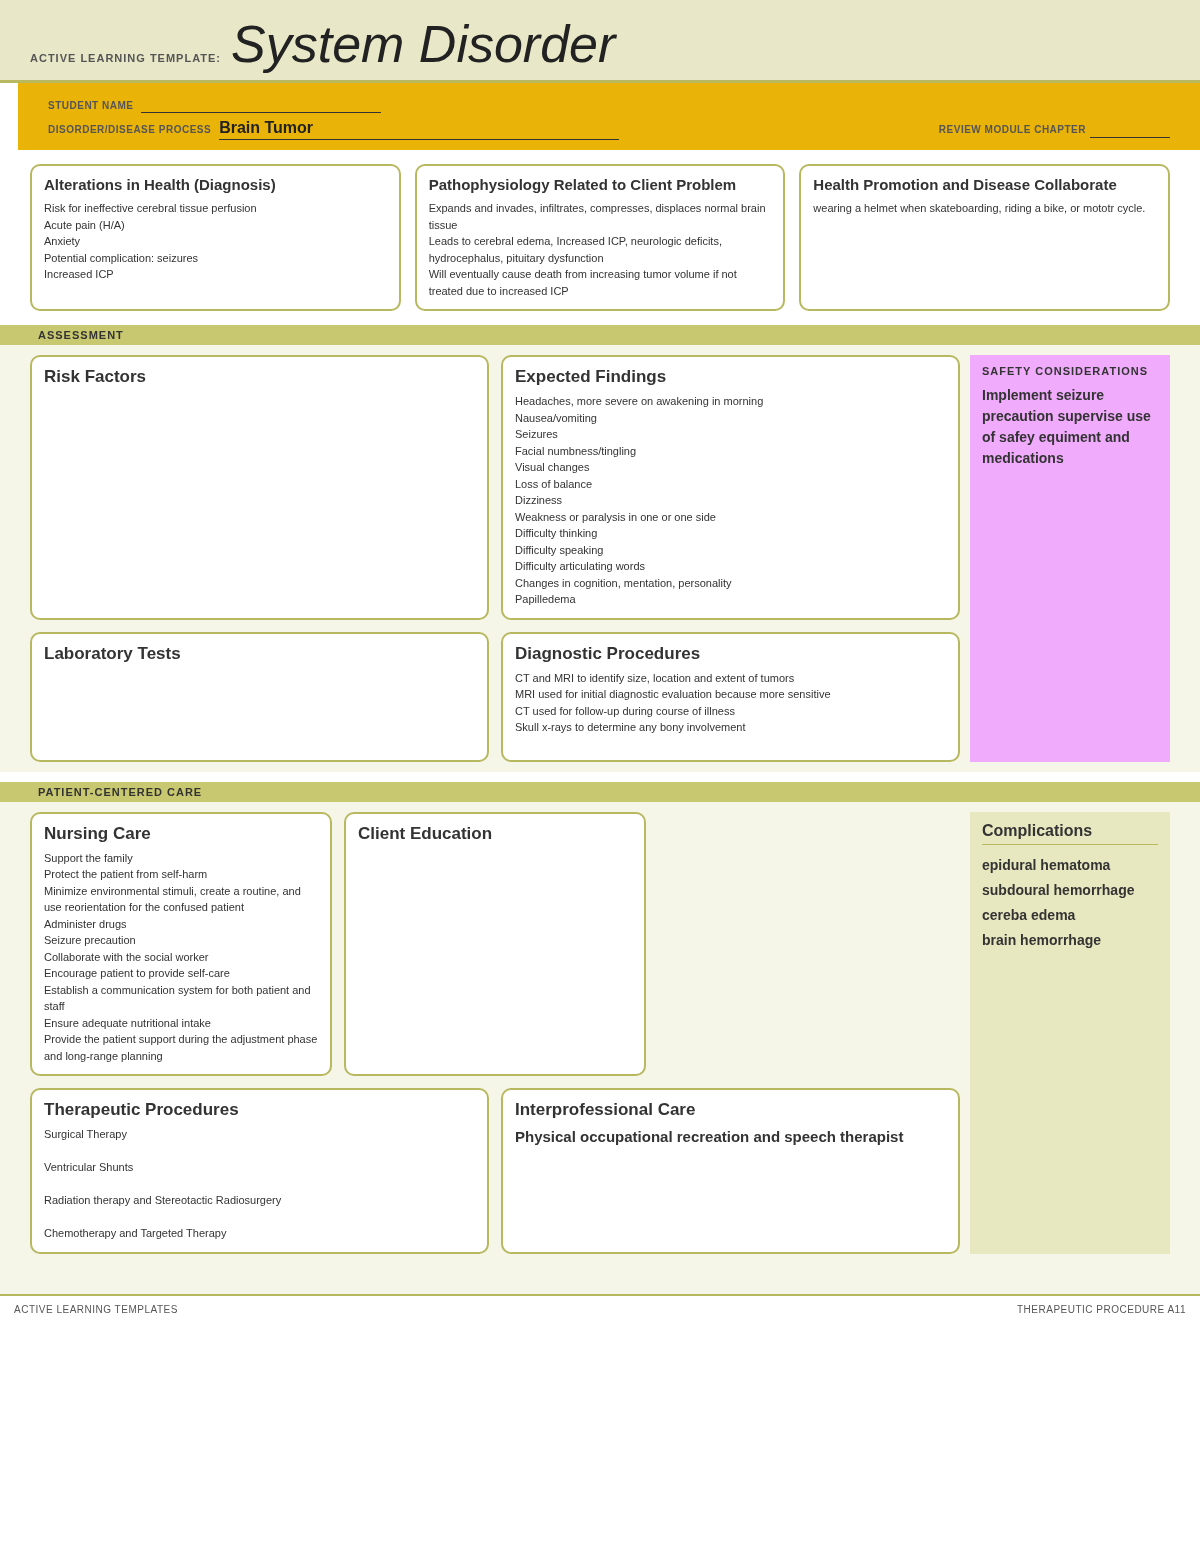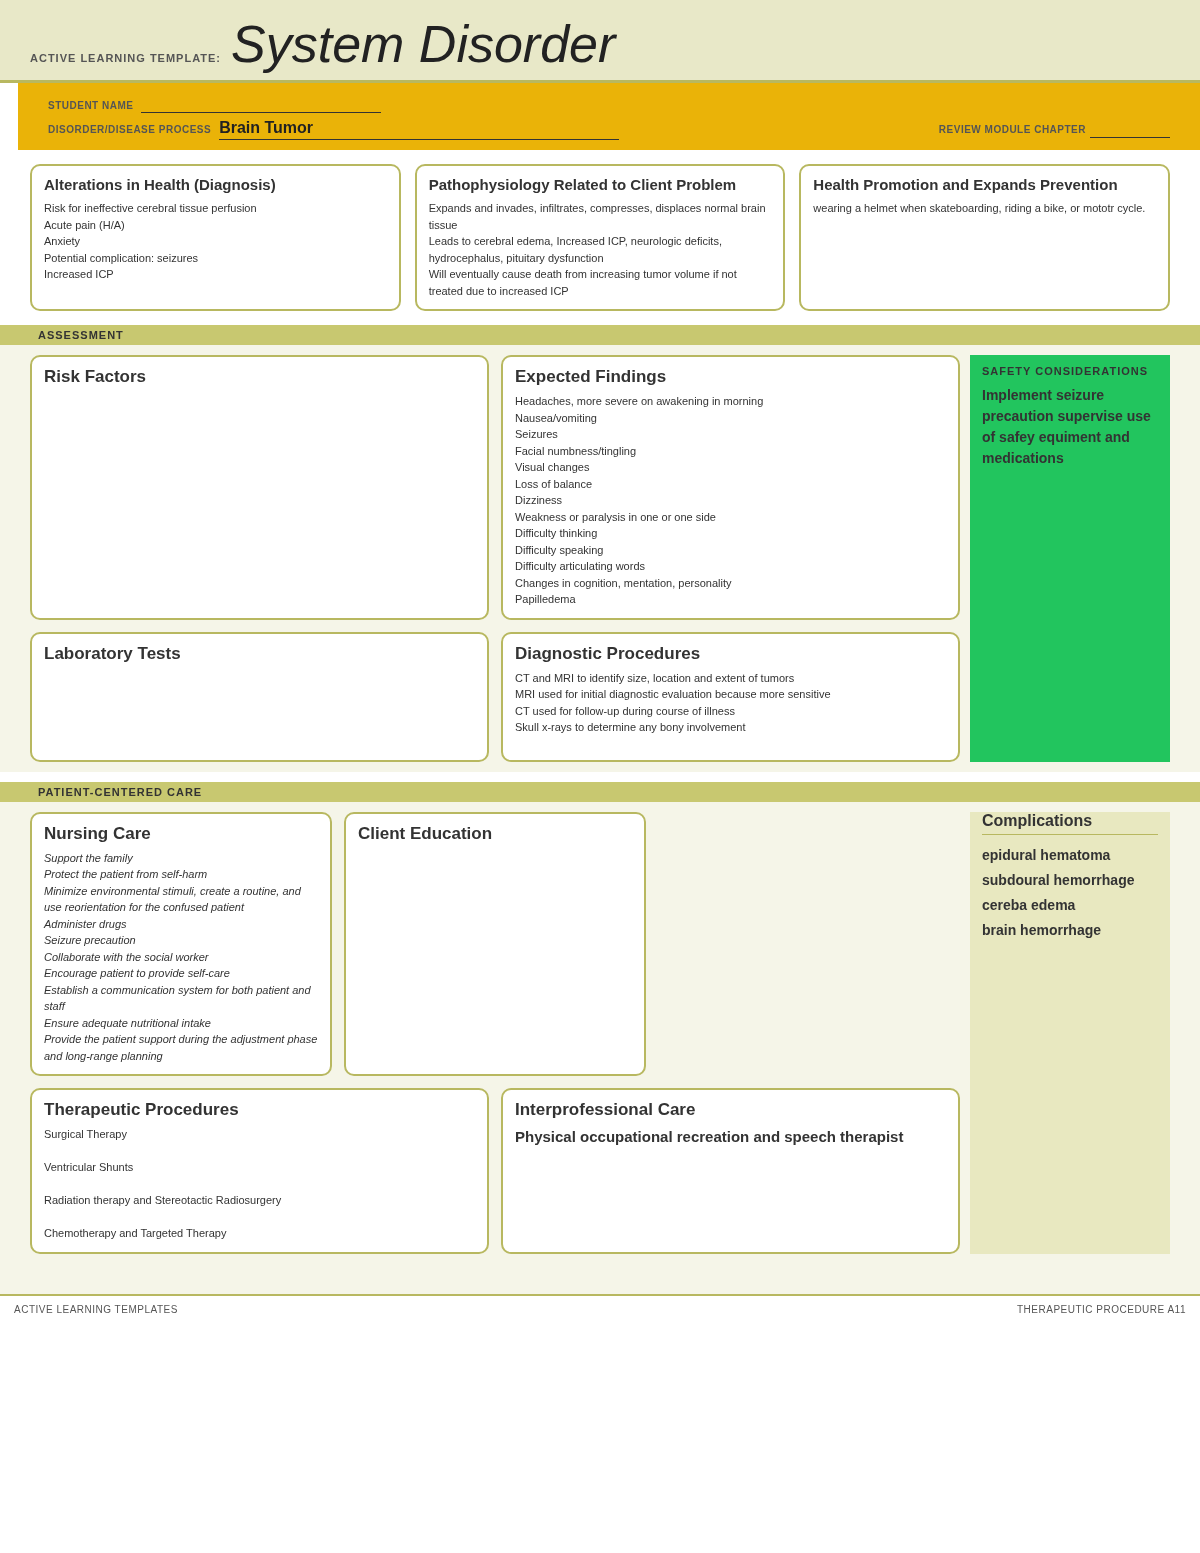--- a/index.html
+++ b/index.html
@@ -115,21 +115,21 @@
       padding: 4px 38px;
       font-size: 11px;
       font-weight: bold;
       letter-spacing: 1px;
       text-transform: uppercase;
       color: #333;
     }
 
     .safety-sidebar {
       flex: 0 0 200px;
-      background: #22c55e;
+      background: #f0abfc;
       padding: 10px 12px;
       margin-left: 10px;
     }
 
     .safety-title {
       font-size: 11px;
       font-weight: bold;
       letter-spacing: 1px;
       text-transform: uppercase;
       color: #333;
@@ -154,21 +154,21 @@
     .assess-box-title {
       font-size: 17px;
       font-weight: bold;
       color: #333;
       margin-bottom: 6px;
     }
 
     .complications-sidebar {
       flex: 0 0 200px;
       background: #e8e8c0;
-      padding: 0 12px;
+      padding: 10px 12px;
       margin-left: 10px;
     }
 
     .complications-title {
       font-size: 16px;
       font-weight: bold;
       color: #333;
       margin-bottom: 8px;
       border-bottom: 1px solid #b8b860;
       padding-bottom: 4px;
@@ -232,21 +232,21 @@
 Potential complication: seizures
 Increased ICP</div>
   </div>
   <div class="box">
     <div class="box-title">Pathophysiology Related to Client Problem</div>
     <div class="box-content" style="white-space:pre-line;">Expands and invades, infiltrates, compresses, displaces normal brain tissue
 Leads to cerebral edema, Increased ICP, neurologic deficits, hydrocephalus, pituitary dysfunction
 Will eventually cause death from increasing tumor volume if not treated due to increased ICP</div>
   </div>
   <div class="box">
-    <div class="box-title">Health Promotion and Expands Prevention</div>
+    <div class="box-title">Health Promotion and Disease Collaborate</div>
     <div class="box-content" style="white-space:pre-line;">wearing a helmet when skateboarding, riding a bike, or mototr cycle.</div>
   </div>
 </div>
 
 <div class="section-header">
   <span>ASSESSMENT</span>
 </div>
 
 <div style="display:flex; background:#f5f5e8; padding: 10px 30px; justify-content: space-between;">
 
@@ -300,21 +300,21 @@
   <span>PATIENT-CENTERED CARE</span>
 </div>
 
 <div style="display:flex; background:#f5f5e8; padding: 10px 30px;">
   <div style="flex:1;">
 
     <div style="display:grid; grid-template-columns:1fr 1fr 1fr; gap:12px; margin-bottom:12px;">
 
       <div class="assess-box">
         <div class="assess-box-title">Nursing Care</div>
-        <div class="box-content" style="white-space:pre-line;font-style:italic;">Support the family
+        <div class="box-content" style="white-space:pre-line;">Support the family
 Protect the patient from self-harm
 Minimize environmental stimuli, create a routine, and use reorientation for the confused patient
 Administer drugs
 Seizure precaution
 Collaborate with the social worker
 Encourage patient to provide self-care
 Establish a communication system for both patient and staff
 Ensure adequate nutritional intake
 Provide the patient support during the adjustment phase and long-range planning</div>
       </div>

